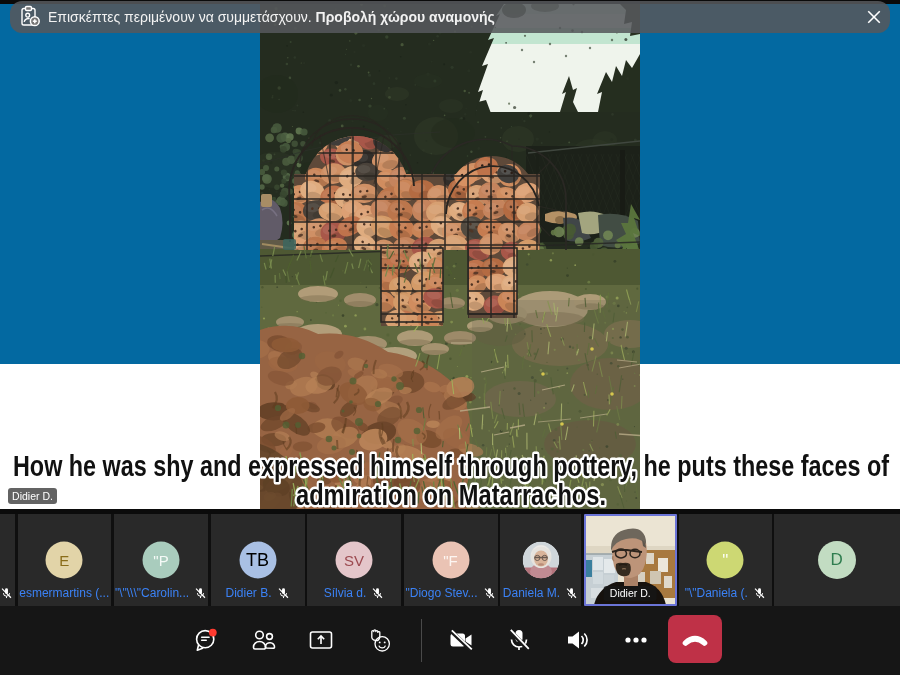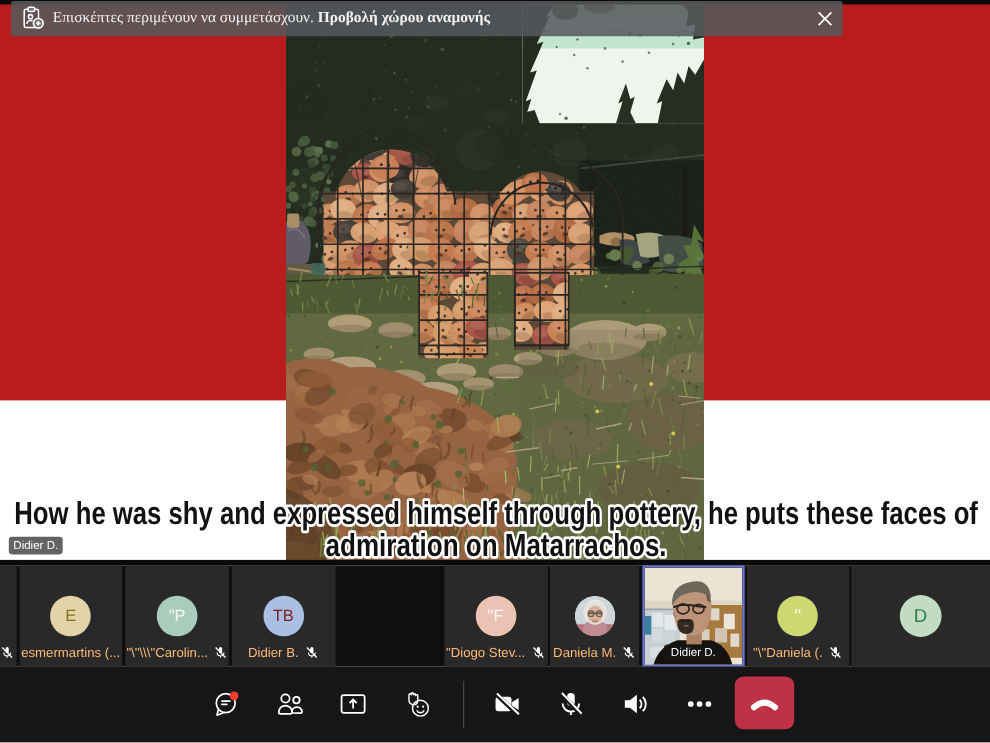--- a/index.html
+++ b/index.html
@@ -1,34 +1,34 @@
 <!DOCTYPE html>
 <html><head><meta charset="utf-8">
 <style>
 * { margin:0; padding:0; box-sizing:border-box; }
 html,body { width:900px; height:675px; overflow:hidden; background:#fff;
   font-family:"Liberation Sans", sans-serif; position:relative; -webkit-font-smoothing:antialiased; }
-#stage { position:absolute; left:0; top:0; width:900px; height:364px; background:#b91c1c; }
+#stage { position:absolute; left:0; top:0; width:900px; height:364px; background:#0369a1; }
 #topstrip { position:absolute; left:0; top:0; width:900px; height:4px; background:#0a0a0a; }
 #botstrip { position:absolute; left:0; top:509px; width:900px; height:4.5px; background:#0b0b0b; }
 #stagename { position:absolute; left:8px; top:488px; width:49px; height:16px; background:#636363;
   border-radius:3px; color:#fff; font-size:10.5px; text-align:center; line-height:16px; }
-#notif { position:absolute; left:10px; top:1px; width:756px; height:32px; border-radius:2px;
-  background:rgba(86,88,92,0.87); color:#f2f2f2;font-family:Liberation Serif, serif; }
+#notif { position:absolute; left:10px; top:1px; width:880px; height:32px; border-radius:12px;
+  background:rgba(86,88,92,0.87); color:#f2f2f2; }
 #nicon { position:absolute; left:9px; top:4px; }
 #ntext { position:absolute; left:38px; top:0; height:32px; line-height:32px; font-size:14px; }
 #nx { position:absolute; right:8px; top:8px; width:16px; height:16px; }
 #strip { position:absolute; left:0; top:513.5px; width:900px; height:92.5px; background:#0f0f0f; }
 .tile { position:absolute; top:0; height:92.5px; background:#292929; overflow:hidden; }
 .tile.vid { border:2px solid #6b74d6; border-radius:1px; }
 .av { position:absolute; left:50%; top:46.5px; transform:translate(-50%,-50%); width:37px; height:37px;
   border-radius:50%; display:flex; align-items:center; justify-content:center; }
 .nrow { position:absolute; left:0; right:0; bottom:6px; display:flex; align-items:center;
   justify-content:center; gap:5px; }
-.nm { color:#fdba74; font-size:12px; white-space:nowrap; }
+.nm { color:#3b82f6; font-size:12px; white-space:nowrap; }
 .dlabel { position:absolute; left:50%; bottom:3px; transform:translateX(-50%);
   background:rgba(23,23,23,0.8); color:#fff; font-size:10.5px; padding:1px 6px 2px; border-radius:3px;
   white-space:nowrap; }
 #toolbar { position:absolute; left:0; top:606px; width:900px; height:69px; background:#161616; }
 .ic { position:absolute; top:21px; width:26px; height:26px; }
 #divline { position:absolute; left:421px; top:13px; width:1px; height:43px; background:#4a4a4a; }
 #hang { position:absolute; left:668px; top:9px; width:54px; height:48px; background:#bf3147; border-radius:8px; }
 #capsvg { position:absolute; left:0; top:444px; }
 </style></head>
 <body>
@@ -2240,24 +2240,40 @@
             <rect x="6.2" y="1.5" width="3.6" height="7" rx="1.8" fill="#fff" stroke="none"></rect>
             <path d="M4.2 7.5a3.8 3.8 0 0 0 7.6 0"></path>
             <line x1="8" y1="11.4" x2="8" y2="13.6"></line>
             <line x1="2.5" y1="2" x2="13.5" y2="13.2" stroke-width="1.5"></line>
           </g>
         </svg>
       </div>
     </div>
     <div class="tile" style="left:210.5px;width:94px">
       <div class="av" style="background:#a9c0e4">
-        <span style="color:#7f1d1d;font-size:15px">TB</span>
+        <span style="color:#000000;font-size:18px">TB</span>
       </div>
       <div class="nrow">
         <span class="nm">Didier B.</span>
+        <svg class="micico" viewBox="0 0 16 16" width="13" height="13">
+          <g stroke="#fff" fill="none" stroke-width="1.2">
+            <rect x="6.2" y="1.5" width="3.6" height="7" rx="1.8" fill="#fff" stroke="none"></rect>
+            <path d="M4.2 7.5a3.8 3.8 0 0 0 7.6 0"></path>
+            <line x1="8" y1="11.4" x2="8" y2="13.6"></line>
+            <line x1="2.5" y1="2" x2="13.5" y2="13.2" stroke-width="1.5"></line>
+          </g>
+        </svg>
+      </div>
+    </div>
+    <div class="tile" style="left:307px;width:94px">
+      <div class="av" style="background:#e4c6ca">
+        <span style="color:#9c4a50;font-size:15px">SV</span>
+      </div>
+      <div class="nrow">
+        <span class="nm">Sílvia d.</span>
         <svg class="micico" viewBox="0 0 16 16" width="13" height="13">
           <g stroke="#fff" fill="none" stroke-width="1.2">
             <rect x="6.2" y="1.5" width="3.6" height="7" rx="1.8" fill="#fff" stroke="none"></rect>
             <path d="M4.2 7.5a3.8 3.8 0 0 0 7.6 0"></path>
             <line x1="8" y1="11.4" x2="8" y2="13.6"></line>
             <line x1="2.5" y1="2" x2="13.5" y2="13.2" stroke-width="1.5"></line>
           </g>
         </svg>
       </div>
     </div>

